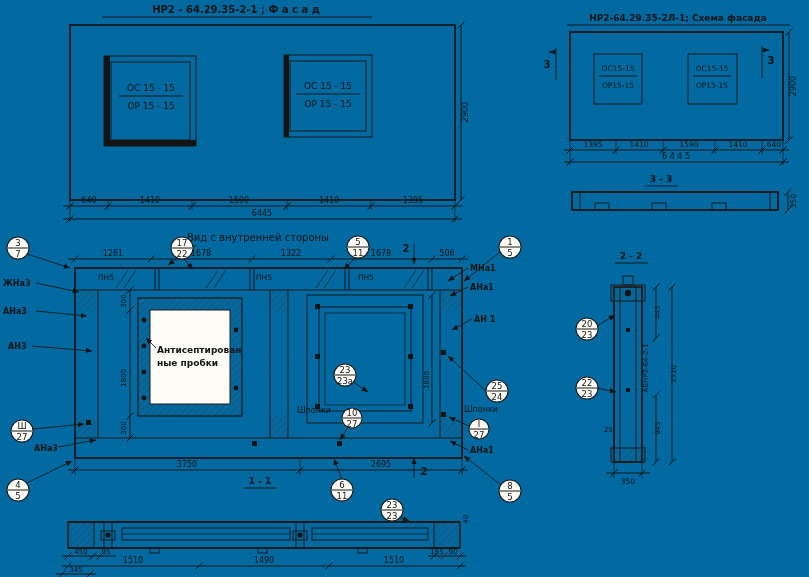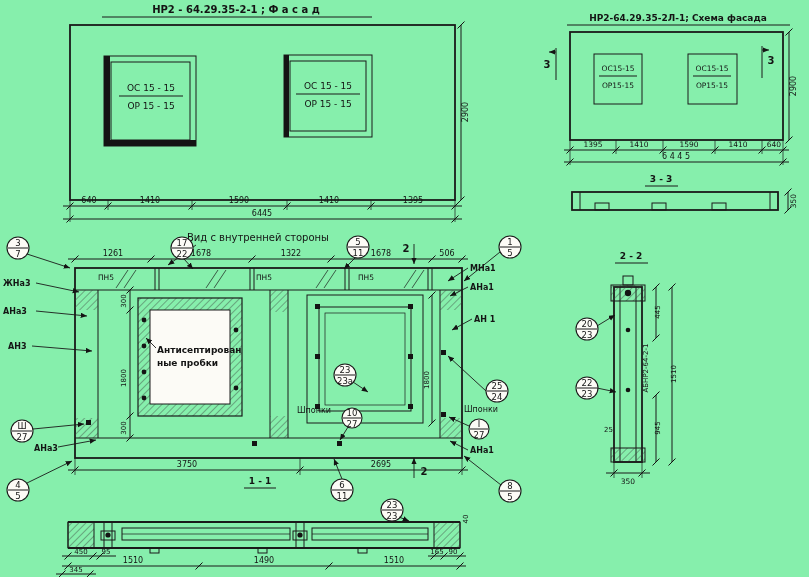--- a/index.html
+++ b/index.html
@@ -1,16 +1,16 @@
 <!DOCTYPE html>
 <html><head>
 <meta charset="utf-8">
 <style>
   html,body{margin:0;padding:0;background:#e8e8e8;}
-  .canvas{position:relative;width:809px;height:577px;background:#86efac;overflow:hidden;text-align:right;}
+  .canvas{position:relative;width:809px;height:577px;background:#0369a1;overflow:hidden;text-align:right;}
   svg{display:block;}
   svg text{font-family:"DejaVu Sans",sans-serif;fill:#141414;}
   .ln{stroke:#1a1a1a;stroke-width:1;fill:none;}
   .ln2{stroke:#1a1a1a;stroke-width:1.8;fill:none;}
   .thin{stroke:#1a1a1a;stroke-width:0.7;fill:none;}
   .leader{stroke:#1a1a1a;stroke-width:0.9;fill:none;}
   .blk{fill:#141414;stroke:none;}
   .t7{font-size:7px;}
   .t75{font-size:7.5px;}
   .t8{font-size:8px;}

